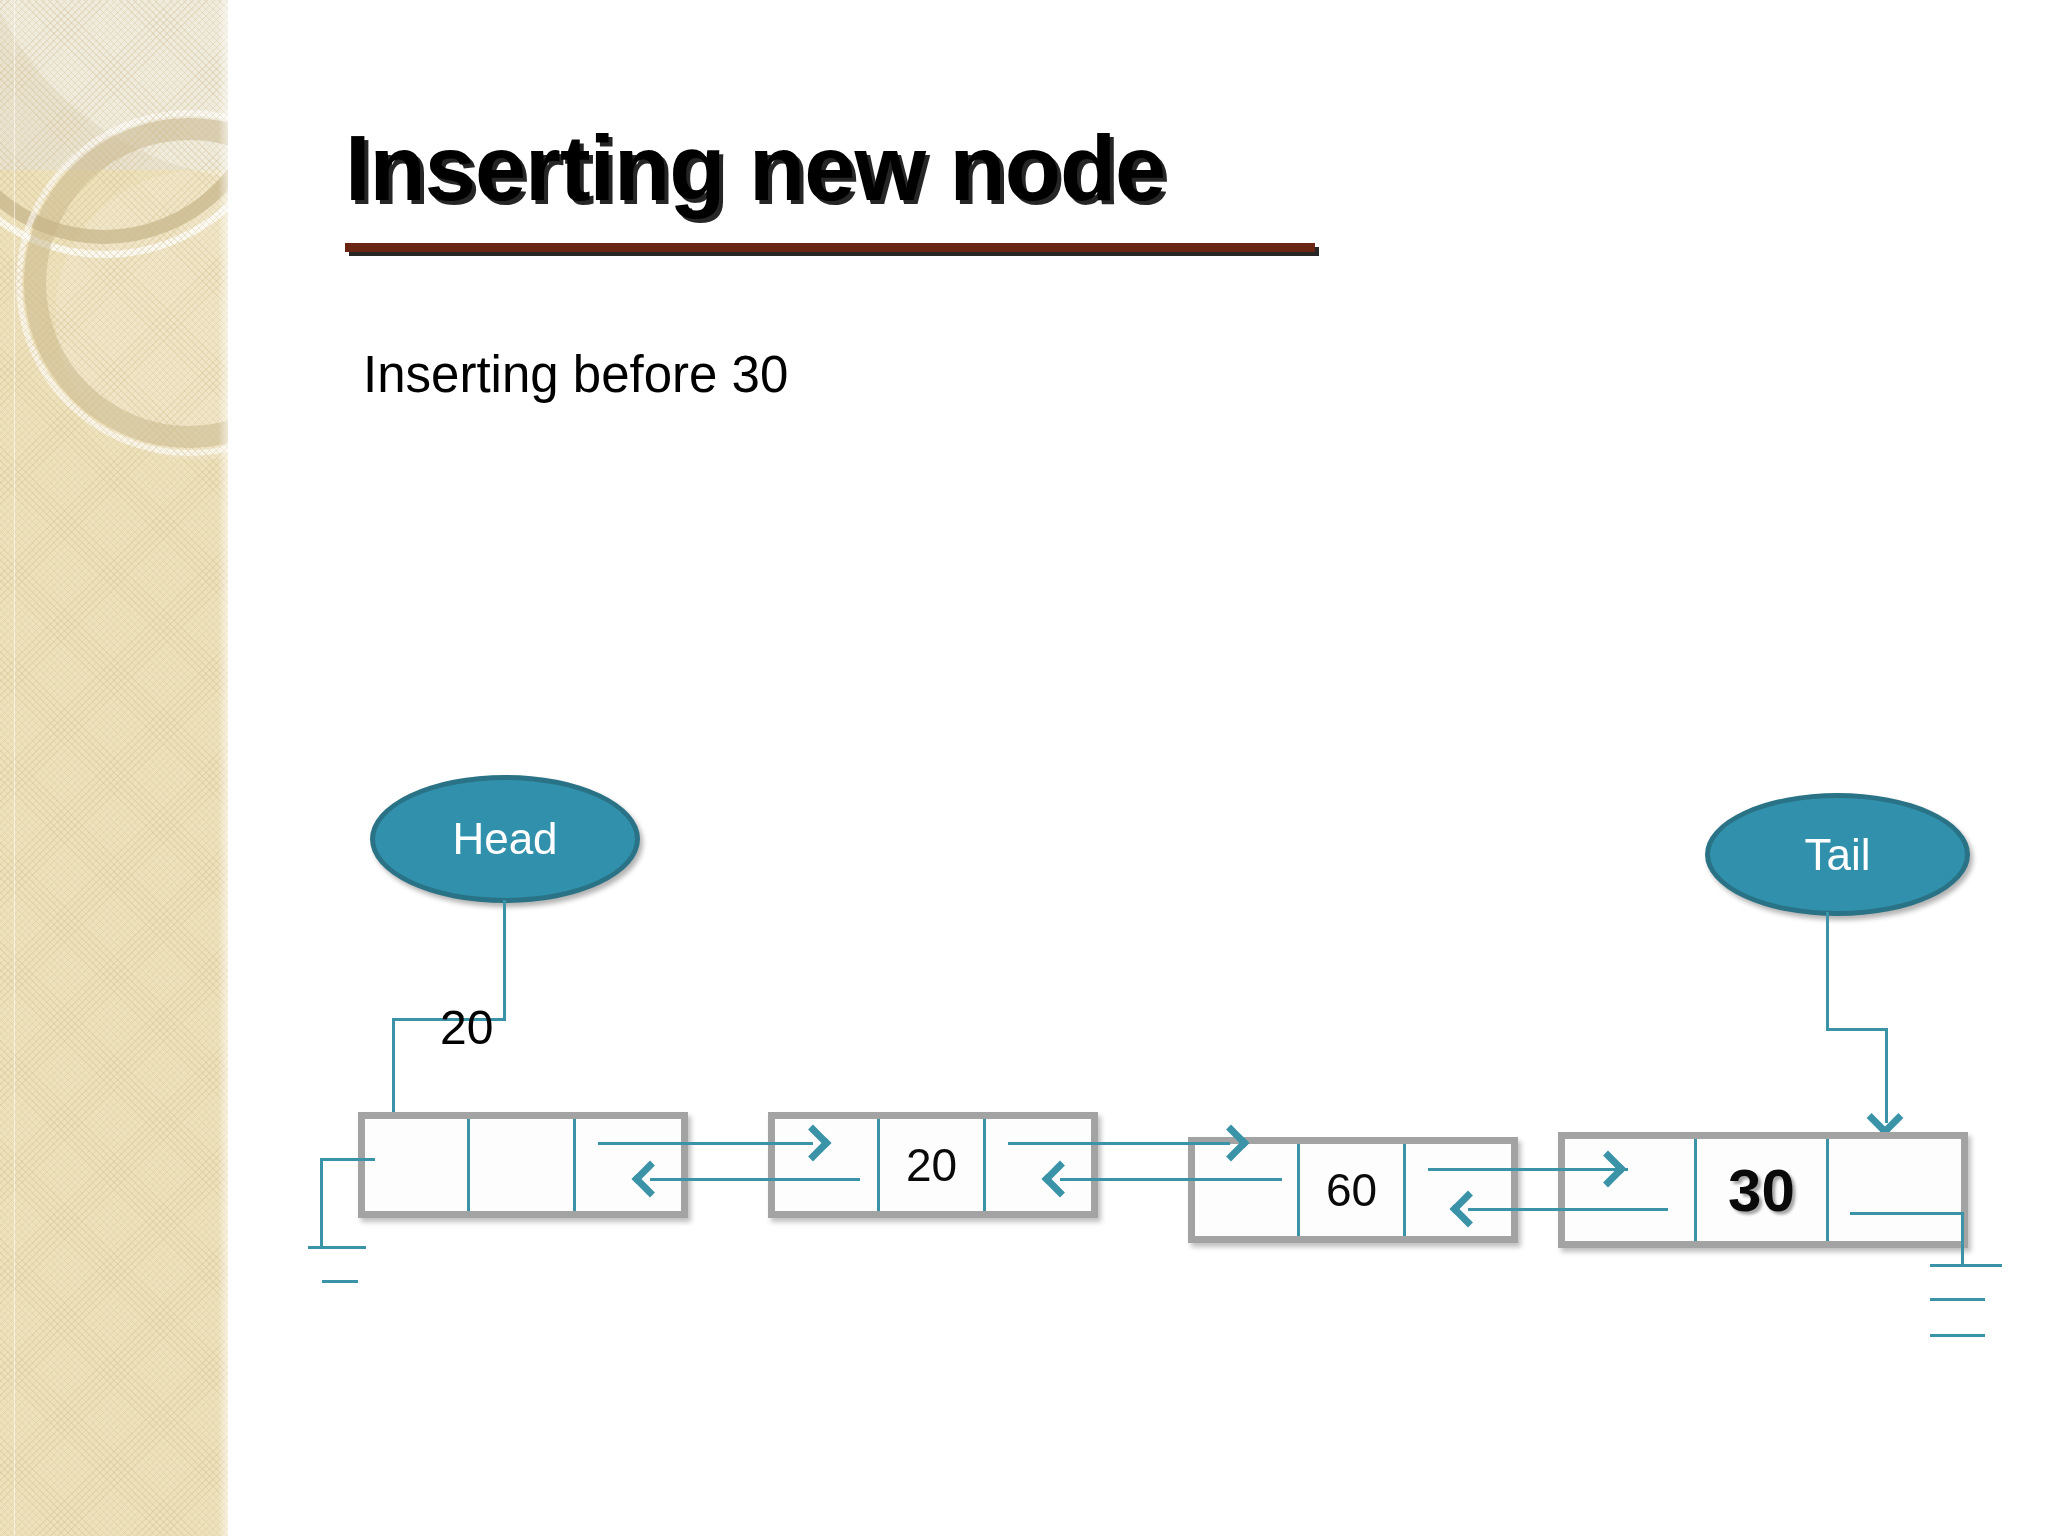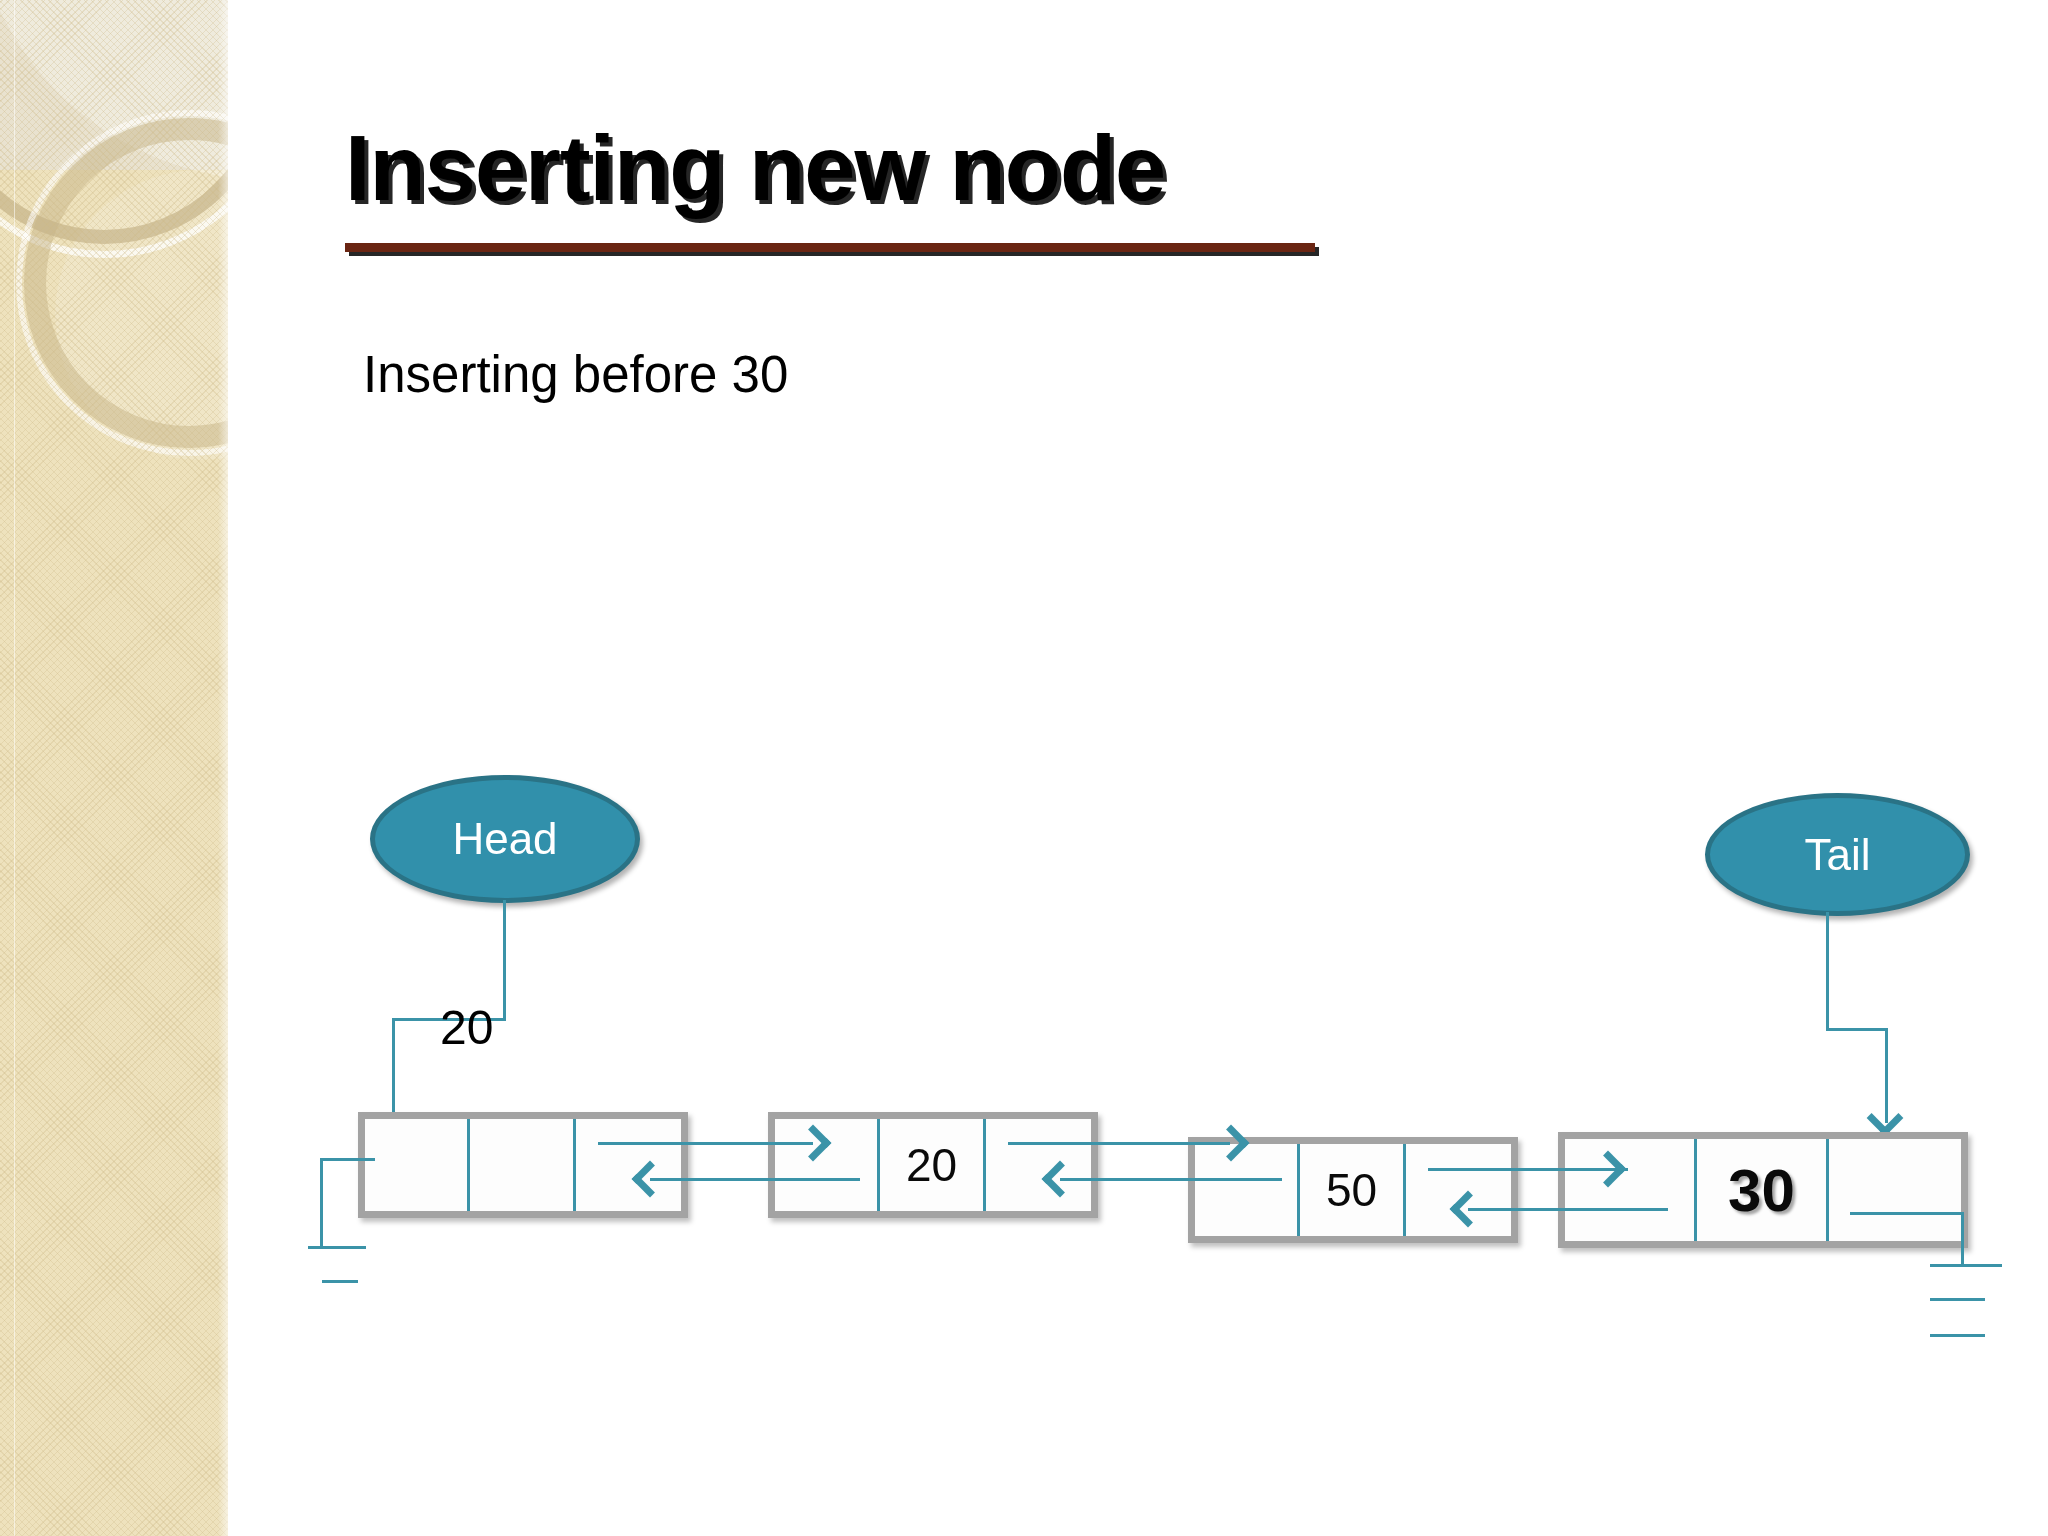--- a/index.html
+++ b/index.html
@@ -290,21 +290,21 @@
       <div class="cell"></div>
       <div class="cell">
         <span class="val">20</span>
       </div>
       <div class="cell"></div>
     </div>
 
     <div id="node-40" class="node">
       <div class="cell"></div>
       <div class="cell">
-        <span class="val">50</span>
+        <span class="val">60</span>
       </div>
       <div class="cell"></div>
     </div>
 
     <div id="node-30" class="node">
       <div class="cell"></div>
       <div class="cell">
         <span class="val bold">30</span>
       </div>
       <div class="cell"></div>

